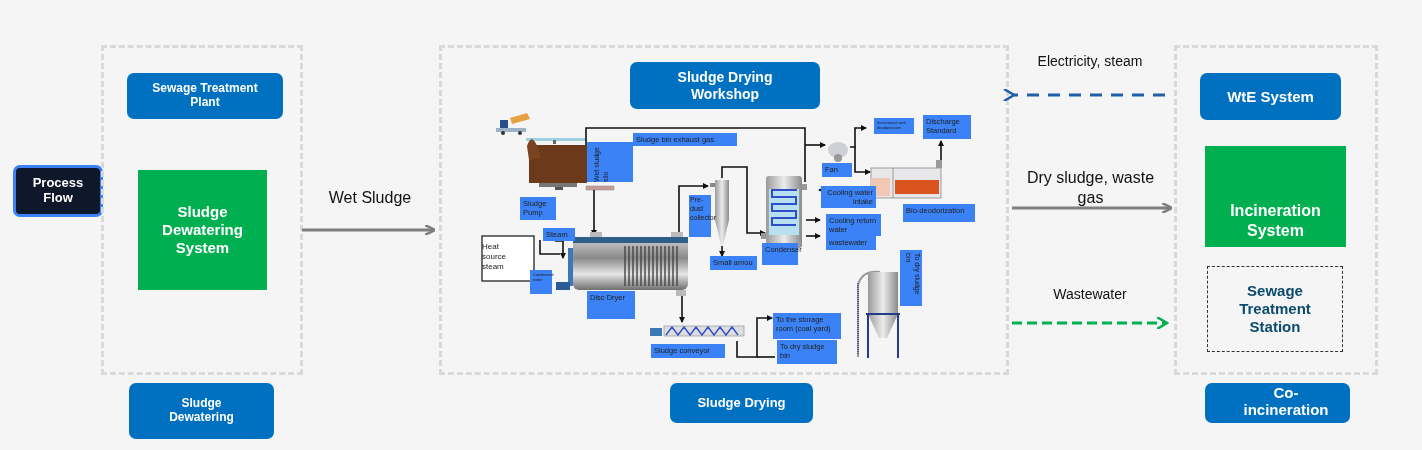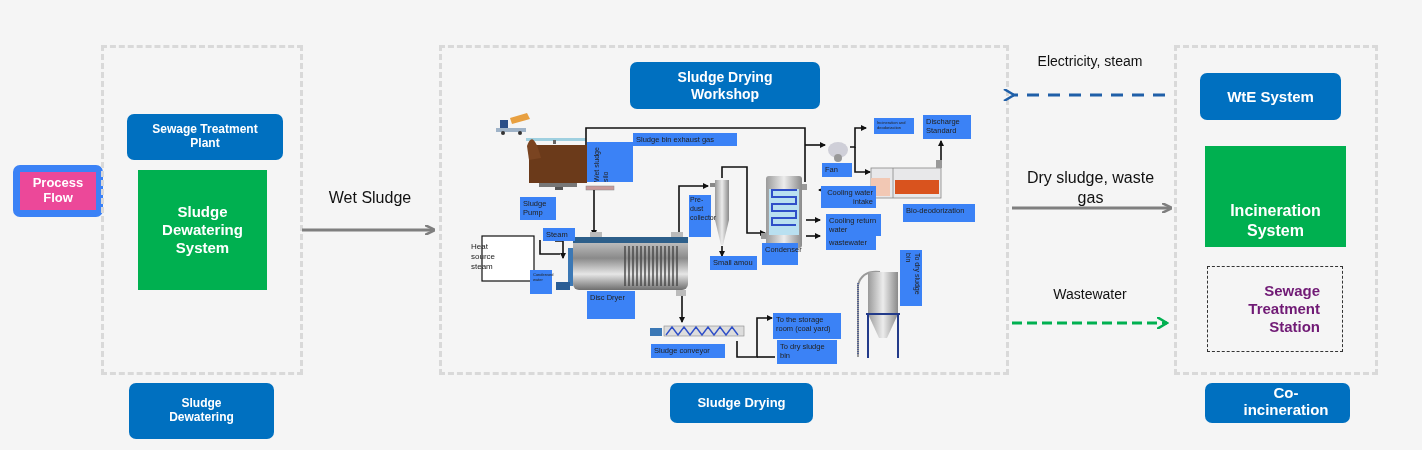--- a/index.html
+++ b/index.html
@@ -22,26 +22,26 @@
   .tlabel {
     position: absolute; background: #3b82f6; color: #222; font-size: 7.5px; line-height: 1.25;
     padding: 2px 3px; box-sizing: border-box;
   }
   .tiny { font-size: 4px; }
   svg { position: absolute; left: 0; top: 0; }
 </style>
 </head>
 <body>
 
-<div class="bluebtn" style="left:13px;top:165px;width:90px;height:52px;background:#ec4899;border:7px solid #3b82f6;font-size:13px;">
+<div class="bluebtn" style="left:13px;top:165px;width:90px;height:52px;background:#0f172a;border:3px solid #3b82f6;font-size:13px;">
   <span style="display:block;width:60px;">Process Flow</span>
 </div>
 
 <div class="dashbox" style="left:101px;top:45px;width:202px;height:330px;"></div>
-<div class="bluebtn" style="left:127px;top:73px;width:156px;height:46px;font-size:12px;margin-top:41px;">
+<div class="bluebtn" style="left:127px;top:73px;width:156px;height:46px;font-size:12px;">
   <span style="width:130px;">Sewage Treatment Plant</span>
 </div>
 <div class="greenbox" style="left:138px;top:170px;width:129px;height:120px;font-size:15px;">
   <span style="width:100px;">Sludge Dewatering System</span>
 </div>
 <div class="bluebtn" style="left:129px;top:383px;width:145px;height:56px;font-size:12px;">
   <span style="width:90px;">Sludge Dewatering</span>
 </div>
 
 <div class="flowlabel" style="left:310px;top:188px;width:120px;font-size:16px;">Wet Sludge</div>
@@ -54,21 +54,21 @@
   <span>Sludge Drying</span>
 </div>
 
 <div class="dashbox" style="left:1174px;top:45px;width:204px;height:330px;"></div>
 <div class="bluebtn" style="left:1200px;top:73px;width:141px;height:47px;font-size:15px;">
   <span>WtE System</span>
 </div>
 <div class="greenbox" style="left:1205px;top:146px;width:141px;height:101px;font-size:16px;">
   <span style="width:110px;margin-top:48px;">Incineration System</span>
 </div>
-<div style="position:absolute;left:1207px;top:266px;width:136px;height:86px;border:1.5px dashed #333;box-sizing:border-box;display:flex;align-items:center;justify-content:center;text-align:right;font-weight:bold;font-size:15px;color:#701a75;line-height:1.2;">
+<div style="position:absolute;left:1207px;top:266px;width:136px;height:86px;border:1.5px dashed #333;box-sizing:border-box;display:flex;align-items:center;justify-content:center;text-align:center;font-weight:bold;font-size:15px;color:#0c4a6e;line-height:1.2;">
   <span style="width:90px;">Sewage Treatment Station</span>
 </div>
 <div class="bluebtn" style="left:1205px;top:383px;width:145px;height:40px;font-size:15px;line-height:1.1;overflow:hidden;align-items:flex-start;padding-top:2px;padding-left:17px;">
   <span style="width:90px;">Co-incineration</span>
 </div>
 
 <div class="flowlabel" style="left:1010px;top:53px;width:160px;font-size:14px;">Electricity, steam</div>
 <div class="flowlabel" style="left:1018px;top:168px;width:145px;font-size:16px;">Dry sludge, waste gas</div>
 <div class="flowlabel" style="left:1020px;top:286px;width:140px;font-size:14px;">Wastewater</div>
 
@@ -212,21 +212,21 @@
 
   <rect x="482" y="236" width="52" height="45" fill="#fff" stroke="#111" stroke-width="1.2"></rect>
 </svg>
 
 <div class="tlabel" style="left:633px;top:133px;width:104px;">Sludge bin exhaust gas</div>
 <div class="tlabel" style="left:587px;top:142px;width:46px;height:40px;padding:0;">
   <span style="position:absolute;left:6px;top:2px;width:36px;writing-mode:vertical-rl;transform:rotate(180deg);font-size:7px;">Wet sludge silo</span>
 </div>
 <div class="tlabel" style="left:520px;top:197px;width:36px;">Sludge Pump</div>
 <div class="tlabel" style="left:543px;top:228px;width:32px;">Steam</div>
-<div class="tlabel" style="left:468px;top:240px;width:40px;background:transparent;font-size:8px;">Heat source steam</div>
+<div class="tlabel" style="left:479px;top:240px;width:40px;background:transparent;font-size:8px;">Heat source steam</div>
 <div class="tlabel tiny" style="left:530px;top:270px;width:22px;height:24px;">Condensed water</div>
 <div class="tlabel" style="left:587px;top:291px;width:48px;height:28px;">Disc Dryer</div>
 <div class="tlabel" style="left:689px;top:195px;width:22px;height:42px;padding:1px;font-size:7px;">Pre-dust collector</div>
 <div class="tlabel" style="left:710px;top:256px;width:47px;height:14px;overflow:hidden;white-space:nowrap;">Small amou</div>
 <div class="tlabel" style="left:762px;top:243px;width:36px;height:22px;">Condenser</div>
 <div class="tlabel" style="left:822px;top:163px;width:30px;height:14px;">Fan</div>
 <div class="tlabel" style="left:821px;top:186px;width:55px;height:22px;text-align:right;">Cooling water intake</div>
 <div class="tlabel" style="left:826px;top:214px;width:55px;height:22px;">Cooling return water</div>
 <div class="tlabel" style="left:826px;top:236px;width:50px;height:14px;">wastewater</div>
 <div class="tlabel tiny" style="left:874px;top:118px;width:40px;height:16px;">Incineration and deodorization</div>

